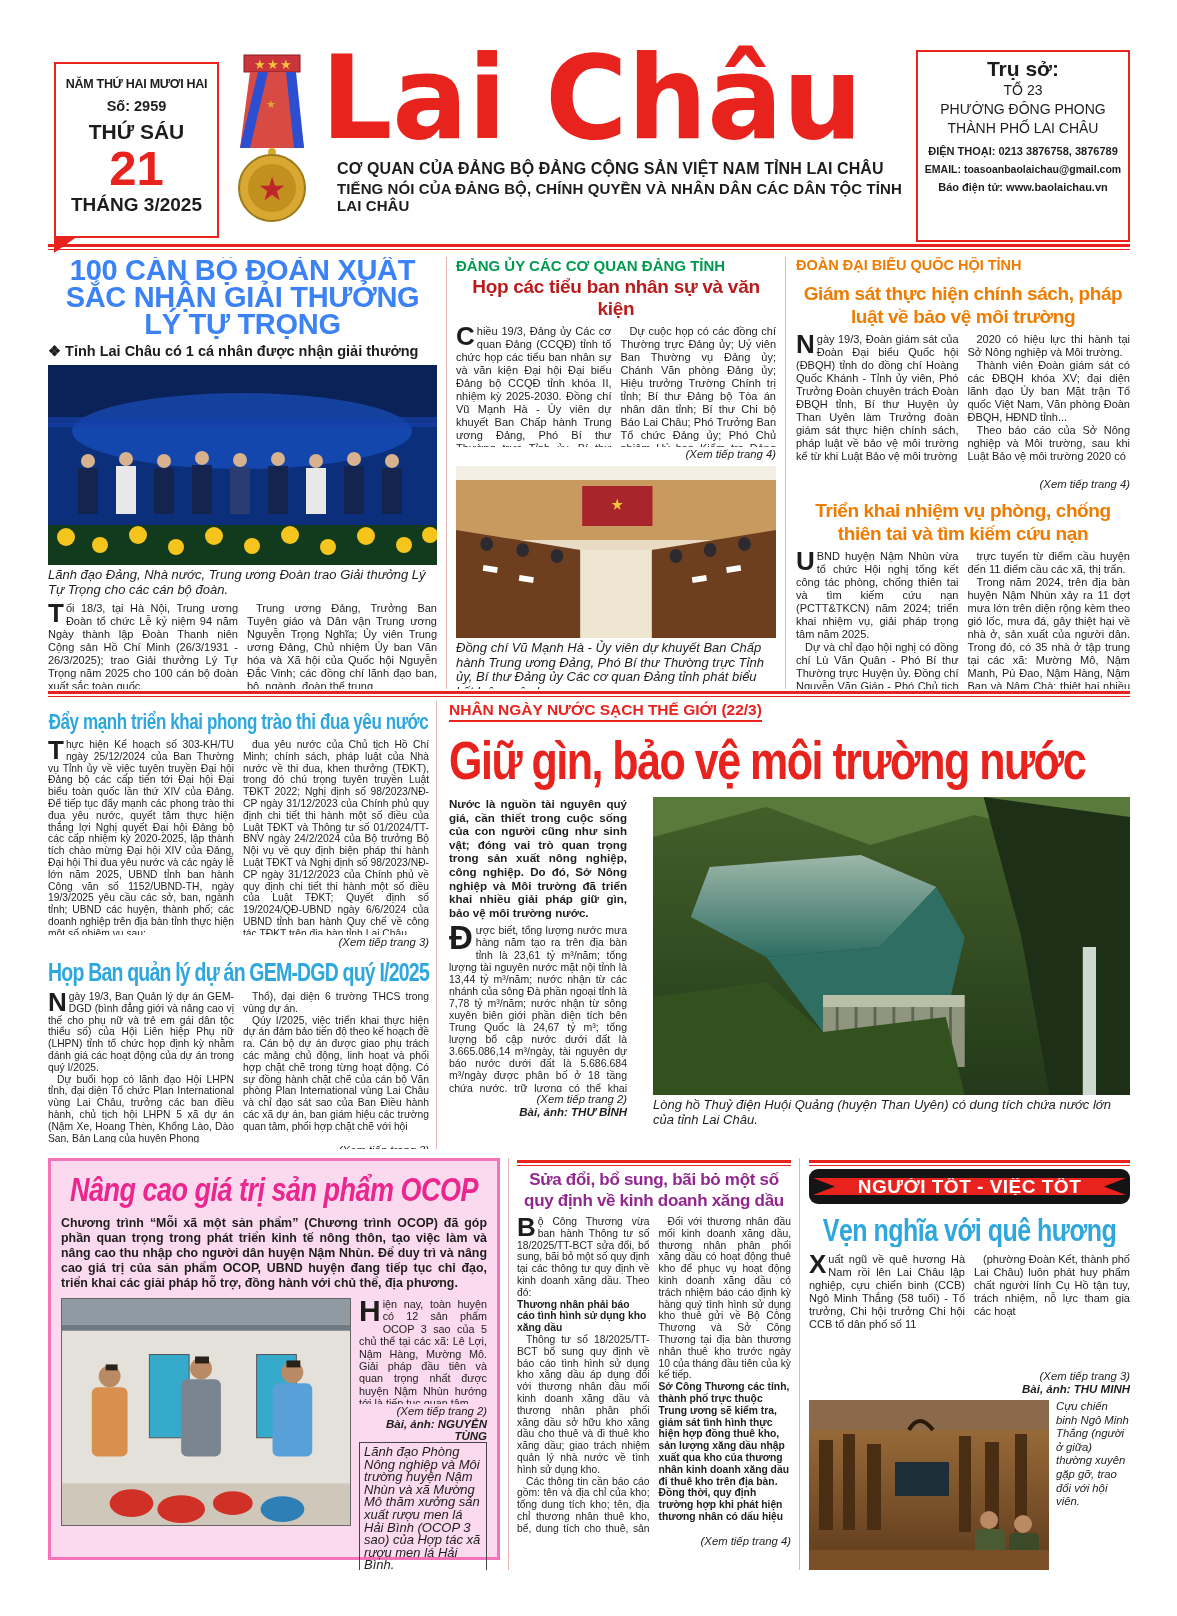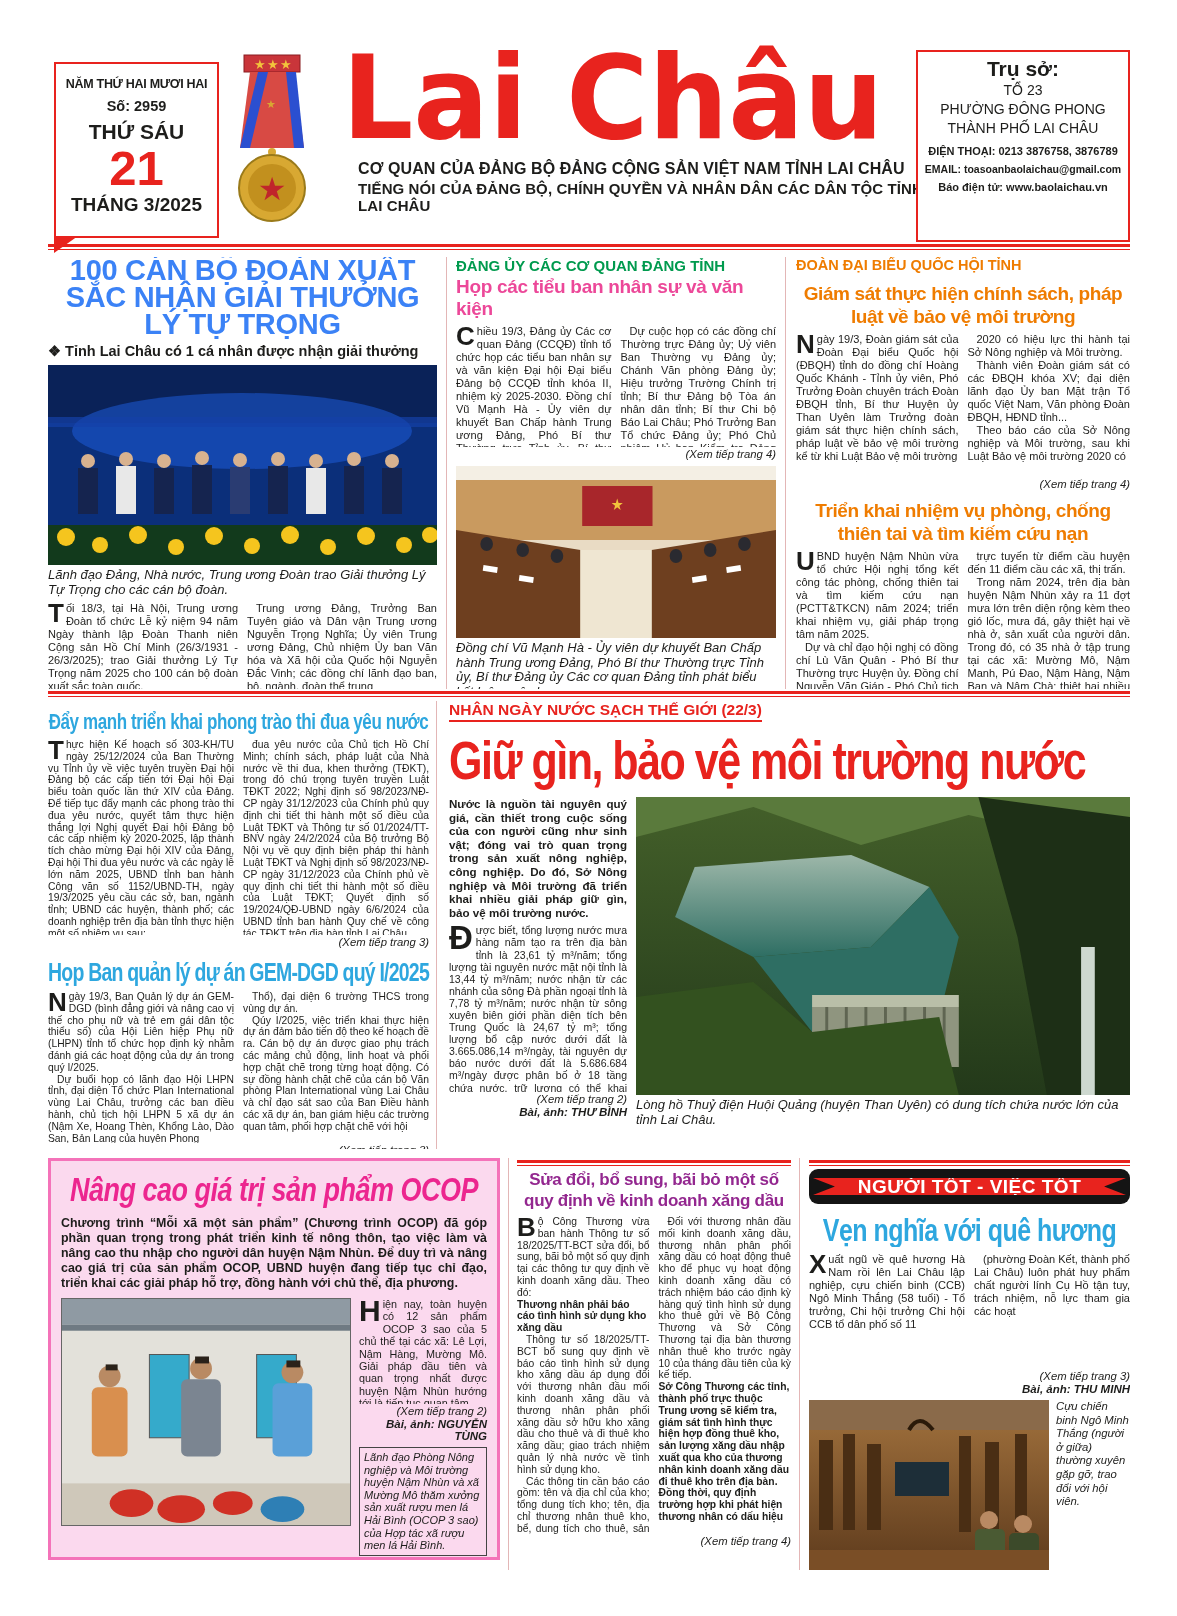--- a/index.html
+++ b/index.html
@@ -11,21 +11,21 @@
   .date-box{position:absolute;left:6px;top:12px;width:165px;height:176px;border:2px solid #e8231e;
     text-align:center;padding-top:13px;background:#fff}
   .date-box::after{content:"";position:absolute;left:-2px;bottom:-17px;width:0;height:0;
     border-top:17px solid #e8231e;border-right:24px solid transparent}
   .db-year{font-size:12.5px;font-weight:bold;letter-spacing:-.3px}
   .db-num{font-size:14.5px;font-weight:bold;margin-top:7px}
   .db-week{font-size:21px;font-weight:bold;margin-top:6px}
   .db-day{font-size:49px;font-weight:bold;color:#e8231e;line-height:48px}
   .db-month{font-size:19px;font-weight:bold;margin-top:2px}
   .medal{position:absolute;left:176px;top:0;width:96px;height:190px}
-  .title-wrap{position:absolute;left:294px;top:-14px;width:588px}
+  .title-wrap{position:absolute;left:273px;top:-14px;width:588px}
   .paper-title{font-size:112px;line-height:118px;font-weight:bold;color:#e8231e;letter-spacing:0;
     font-family:"DejaVu Sans",sans-serif;transform:scaleY(1.04);transform-origin:top left;white-space:nowrap}
   .paper-sub{font-weight:bold;padding-left:16px;letter-spacing:.1px}
   .sub1{font-size:16px;margin-top:6px}
   .sub2{font-size:15px;margin-top:2px}
   .office-box{position:absolute;right:0;top:0;width:214px;height:192px;border:2px solid #e8231e;
     text-align:center;padding:5px 3px;background:#fff}
   .of-title{font-size:21px;font-weight:bold}
   .of-line{font-size:14px;line-height:19px}
   .of-phone{font-size:11px;font-weight:bold;margin-top:7px}
@@ -48,61 +48,61 @@
   .photo-award{height:200px;margin-top:6px}
   .caption{font-style:italic;font-size:13px;line-height:14.6px;margin-top:3px}
   .body2{display:flex;gap:9px;margin-top:5px;font-size:11px;line-height:13px;text-align:justify;overflow:hidden}
   .body2 .c{flex:1;min-width:0}
   .c p{text-indent:9px;margin:0}
   .dc p:first-child{text-indent:0}
   .dc p:first-child::first-letter{float:left;font-size:26px;line-height:23px;font-weight:bold;padding-right:2px}
   .more{font-style:italic;font-size:11.3px;text-align:right;margin-top:1px}
   .credit{font-style:italic;font-size:11.5px;font-weight:bold;text-align:right;margin-top:1px}
   .kicker-green{color:#009a4e;font-size:15px;font-weight:bold}
-  .hl-green{color:#ec4899;font-size:19px;line-height:22px;font-weight:bold;text-align:left;margin-top:2px;letter-spacing:-.3px}
+  .hl-green{color:#b91c1c;font-size:19px;line-height:22px;font-weight:bold;text-align:center;margin-top:2px;letter-spacing:-.3px}
   .photo-meeting{height:172px;margin-top:6px}
   .kicker-orange{color:#ef7c00;font-size:14.5px;font-weight:bold}
   .hl-orange{color:#ef7c00;font-size:19px;line-height:22.5px;font-weight:bold;text-align:center;letter-spacing:-.4px;margin-top:10px}
   .colB .body2{height:122px}
   .colC .body2{height:144px}
   
   .mid{display:flex;margin-top:4px;height:448px;overflow:hidden}
   .mid-left{width:389px;flex:none;border-right:1px solid #e3b6b6;padding-right:7px}
   .mid-right{flex:1;padding-left:12px}
   .hl-blue1{color:#2ea7df;font-size:17px;font-weight:bold;text-align:center;white-space:nowrap;letter-spacing:-.4px;
     transform:scaleY(1.35);transform-origin:center top;margin:8px 0 10px}
   .hl-blue2{color:#2ea7df;font-size:19.5px;font-weight:bold;text-align:center;white-space:nowrap;letter-spacing:-.8px;
     transform:scaleY(1.3);transform-origin:center top;margin:10px 0 10px}
   .dense{font-size:10.3px;line-height:11.8px}
   .emul-body{height:196px}
   .gem-body{height:152px}
   .kicker-red{color:#e8231e;font-weight:bold;font-size:15.5px;border-bottom:2px solid #e8231e;display:inline-block;padding-bottom:1px}
   .water-hl{color:#e8231e;font-size:43px;font-weight:bold;white-space:nowrap;letter-spacing:-1.5px;
     transform:scaleY(1.25);transform-origin:left top;margin:8px 0 18px}
-  .water-row{display:flex;gap:9px}
+  .water-row{display:flex;gap:26px}
   .water-text{width:178px;flex:none}
   .water-intro{font-weight:bold;font-size:11.6px;line-height:13.6px;text-align:justify}
   .water-body{font-size:10.5px;line-height:12.1px;text-align:justify;margin-top:5px;height:168px;overflow:hidden}
   .water-body p{text-indent:0}
   .water-body p::first-letter{float:left;font-size:33px;line-height:28px;font-weight:bold;padding-right:3px}
   .water-photocol{flex:1}
   .photo-lake{height:298px}
   
   .bottom{display:flex;margin-top:9px;height:412px;overflow:hidden}
   .ocop-box{width:452px;flex:none;border:3px solid #f473b9;background:#fbd9ee;padding:4px 10px;height:402px}
   .ocop-hl{color:#ec268f;font-size:27px;font-weight:bold;font-style:italic;text-align:center;white-space:nowrap;
     letter-spacing:-.5px;transform:scaleY(1.25);transform-origin:center top;margin:6px 0 14px}
   .ocop-intro{font-weight:bold;font-size:12.4px;line-height:15px;text-align:justify}
   .ocop-row{display:flex;gap:8px;margin-top:7px}
   .photo-ocop{width:290px;height:228px;flex:none;border:1px solid #666}
   .ocop-side{flex:1;min-width:0}
   .ocop-side .bodyp{font-size:10.8px;line-height:12.4px;text-align:justify;height:106px;overflow:hidden}
   .ocop-side .bodyp p{text-indent:0}
   .ocop-side .bodyp p::first-letter{float:left;font-size:30px;line-height:26px;font-weight:bold;padding-right:2px}
-  .caption-box{border:1px solid #444;padding:3px 4px;font-style:italic;font-size:11px;line-height:12.6px;margin-top:5px}
+  .caption-box{border:1px solid #444;padding:3px 4px;font-style:italic;font-size:13px;line-height:12.6px;}
   .petrol{width:292px;flex:none;margin-left:8px;padding:0 8px;border-left:1px solid #e3b6b6;border-right:1px solid #e3b6b6}
   .hl-purple{color:#93278f;font-size:17px;line-height:21px;font-weight:bold;text-align:center;letter-spacing:-.3px;margin:3px 0 4px}
   .petrol-body{height:318px}
   .petrol-body .c p:nth-child(2){font-weight:bold;text-indent:0;text-align:left}
   .veteran{flex:1;padding-left:9px;overflow:hidden}
   .badge{background:#141414;border-radius:9px;height:35px;margin:3px 0 2px;padding:9px 4px}
   .badge-inner{background:#e8231e;height:100%;display:flex;align-items:center;justify-content:center;
     clip-path:polygon(0 0,100% 0,93% 50%,100% 100%,0 100%,7% 50%);color:#fff;font-weight:bold;font-size:19px;letter-spacing:.5px}
   .hl-vet{color:#2ea7df;font-size:25px;font-weight:bold;text-align:center;white-space:nowrap;letter-spacing:-.5px;
     transform:scaleY(1.25);transform-origin:center top;margin:8px 0 12px}

